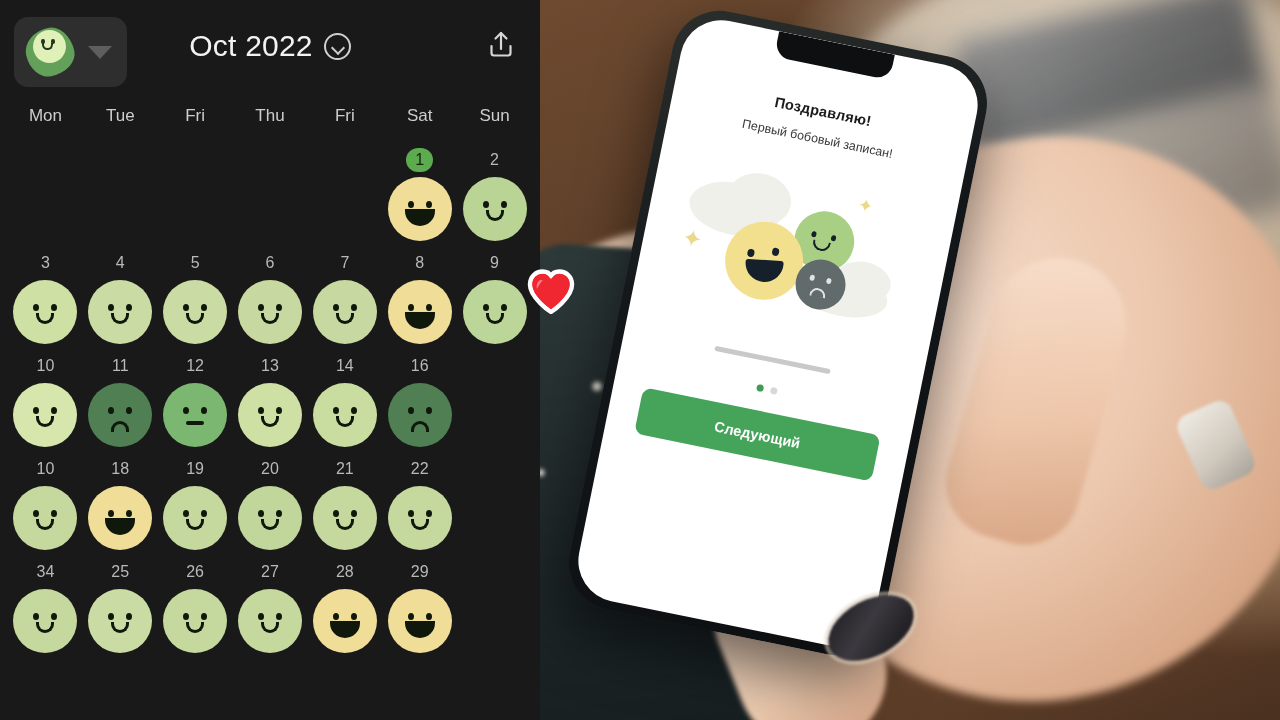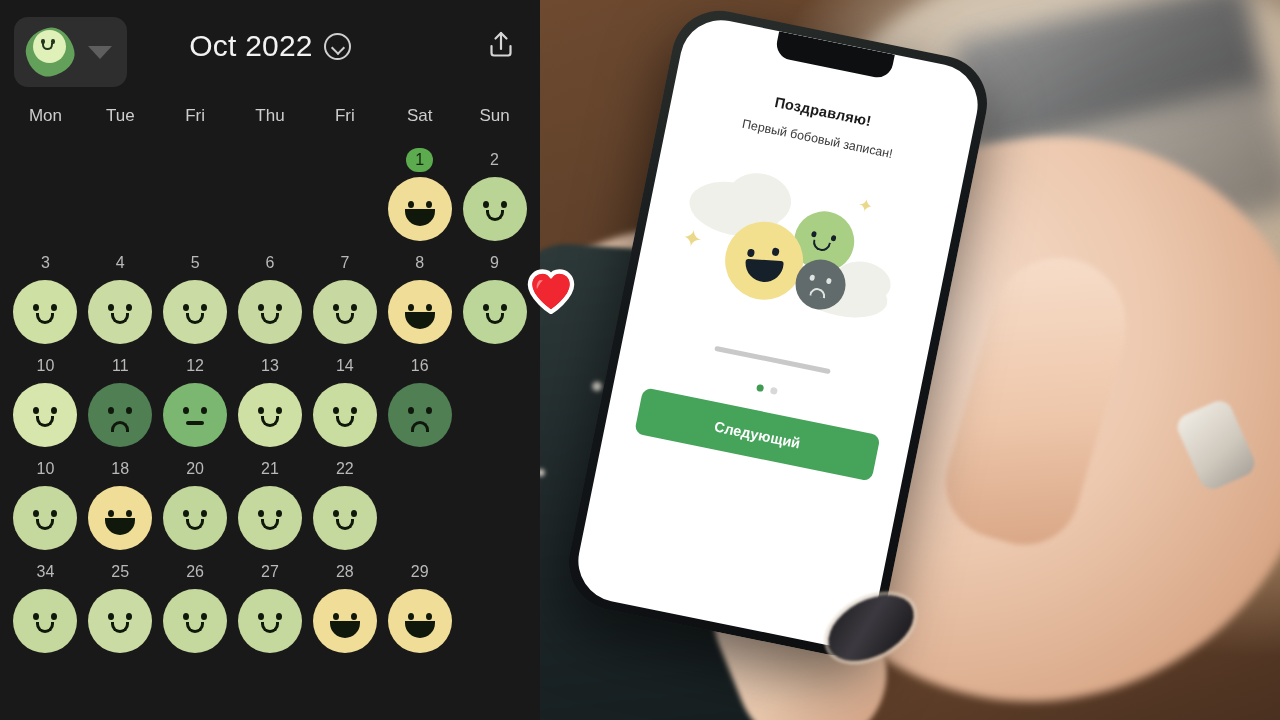--- a/index.html
+++ b/index.html
@@ -513,20 +513,28 @@
           </div>
           <div class="day-cell">
             <div class="day-num">18</div>
             <div class="face" style="background: rgb(240, 222, 152);">
               <span class="eye l"></span>
               <span class="eye r"></span>
               <span class="mouth-grin"></span>
             </div>
           </div>
           <div class="day-cell">
+            <div class="day-num">19</div>
+            <div class="face" style="background: rgb(197, 216, 158);">
+              <span class="eye l"></span>
+              <span class="eye r"></span>
+              <span class="mouth-smile"></span>
+            </div>
+          </div>
+          <div class="day-cell">
             <div class="day-num">20</div>
             <div class="face" style="background: rgb(193, 214, 155);">
               <span class="eye l"></span>
               <span class="eye r"></span>
               <span class="mouth-smile"></span>
             </div>
           </div>
           <div class="day-cell">
             <div class="day-num">21</div>
             <div class="face" style="background: rgb(197, 216, 158);">

